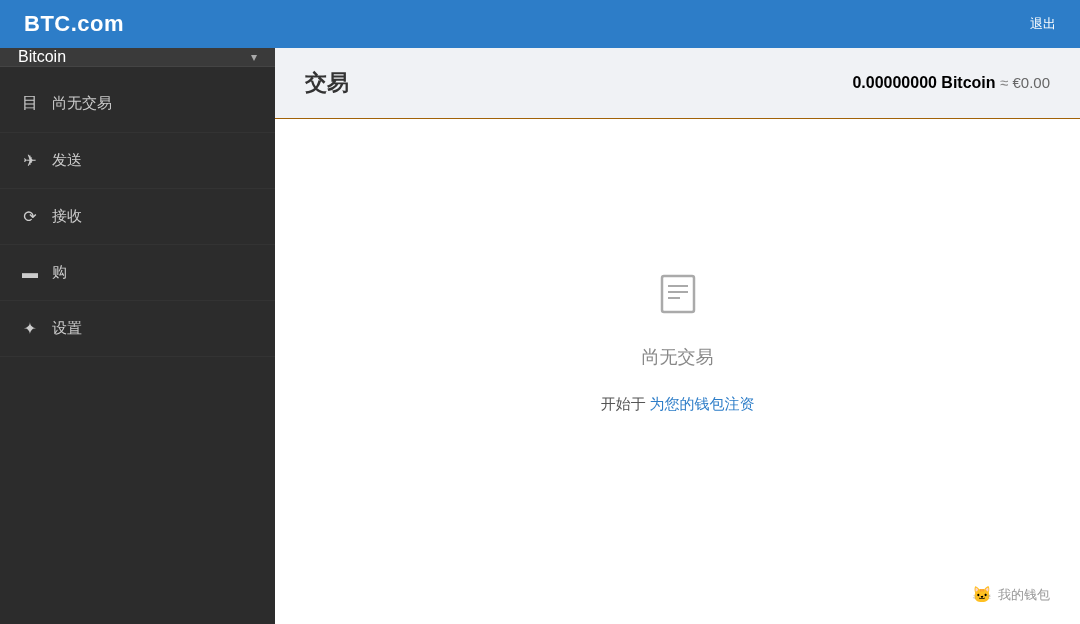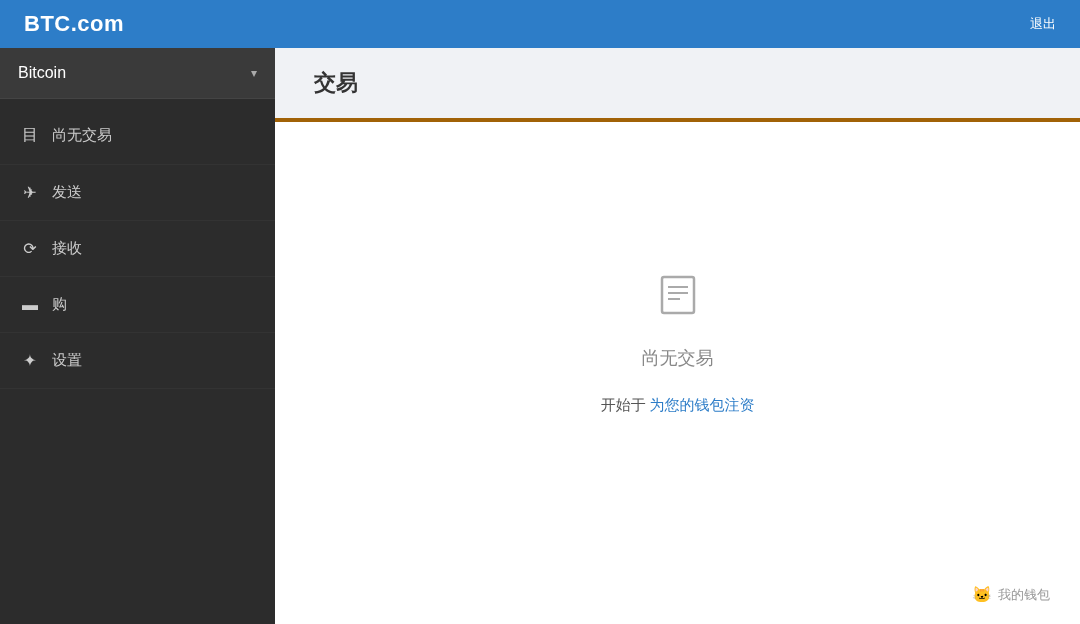--- a/index.html
+++ b/index.html
@@ -53,21 +53,21 @@
     .sidebar {
       width: 275px;
       background-color: #2c2c2c;
       display: flex;
       flex-direction: column;
       flex-shrink: 0;
     }
 
     .sidebar-currency-selector {
       background-color: #3a3a3a;
-      padding: 16px 18px;
+      padding: 0 18px;
       display: flex;
       align-items: center;
       justify-content: space-between;
       cursor: pointer;
       border-bottom: 1px solid #444;
     }
 
     .sidebar-currency-label {
       color: #ffffff;
       font-size: 16px;
@@ -104,25 +104,25 @@
     
     .content-area {
       flex: 1;
       display: flex;
       flex-direction: column;
       background-color: #ffffff;
     }
 
     .content-header {
       background-color: #f0f2f5;
-      padding: 20px 39px;
+      padding: 20px 30px;
       display: flex;
       align-items: center;
       justify-content: space-between;
-      border-bottom: 4px solid #a16207;
+      border-bottom: 1px solid #a16207;
     }
 
     .content-title {
       font-size: 22px;
       font-weight: 600;
       color: #333333;
     }
 
     .balance-btc {
       font-weight: bold;
@@ -231,20 +231,25 @@
         <span>设置</span>
       </div>
 
     </div>
   </nav>
 
   <div class="content-area" style="position:relative;">
 
     <div class="content-header">
       <span class="content-title">交易</span>
+      <div>
+        <span class="balance-btc">0.00000000 Bitcoin</span>
+        <span class="balance-fiat tilde"> ≈ </span>
+        <span class="balance-fiat">€0.00</span>
+      </div>
     </div>
 
     <div class="empty-state">
       <div class="empty-icon">
         <svg width="48" height="48" viewBox="0 0 48 48" fill="none" xmlns="http://www.w3.org/2000/svg">
           <rect x="8" y="6" width="32" height="36" rx="2" stroke="#aaaaaa" stroke-width="2.5" fill="none"></rect>
           <line x1="14" y1="16" x2="34" y2="16" stroke="#aaaaaa" stroke-width="2"></line>
           <line x1="14" y1="22" x2="34" y2="22" stroke="#aaaaaa" stroke-width="2"></line>
           <line x1="14" y1="28" x2="26" y2="28" stroke="#aaaaaa" stroke-width="2"></line>
         </svg>

